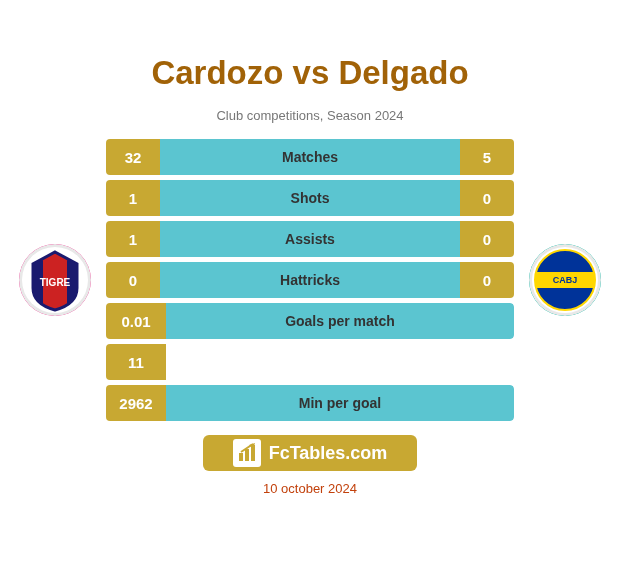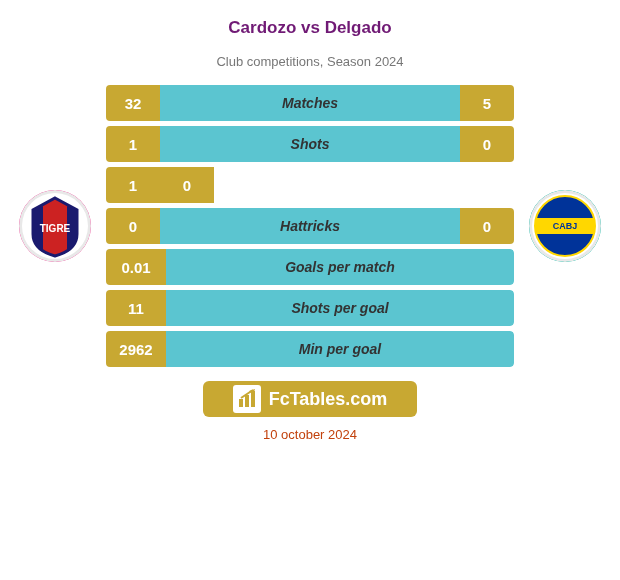--- a/index.html
+++ b/index.html
@@ -24,23 +24,24 @@
       align-items: center;
     }
 
     .header {
       width: 100%;
       padding: 18px 0 6px 0;
       text-align: center;
     }
 
     .main-title {
-      font-size: 17px;
-      font-weight: bold;
-      color: #701a75;
+      font-size: 33px;
+      font-weight: bold;
+      color: #a16207;
+      margin-top: 36px;
     }
 
     .subtitle {
       font-size: 13px;
       color: #777;
       margin-top: 16px;
     }
 
     .content-area {
       display: flex;
@@ -121,21 +122,20 @@
       justify-content: center;
       position: relative;
     }
 
     .stat-label {
       color: #333;
       font-size: 14px;
       font-weight: 600;
       text-align: center;
       width: 100%;
-      font-style: italic;
     }
 
     .stat-right {
       background: #c8a832;
       color: #fff;
       font-weight: bold;
       font-size: 15px;
       width: 54px;
       height: 100%;
       display: flex;
@@ -240,40 +240,40 @@
         </div>
         <div class="stat-row">
           <div class="stat-left">1</div>
           <div class="stat-bar-bg">
             <div class="stat-label">Shots</div>
           </div>
           <div class="stat-right">0</div>
         </div>
         <div class="stat-row">
           <div class="stat-left">1</div>
+          <div class="stat-bar-bg">
+            <div class="stat-label">Assists</div>
+          </div>
           <div class="stat-right">0</div>
         </div>
         <div class="stat-row">
           <div class="stat-left">0</div>
           <div class="stat-bar-bg">
             <div class="stat-label">Hattricks</div>
           </div>
           <div class="stat-right">0</div>
         </div>
         <div class="stat-row stat-row-single">
           <div class="stat-left">0.01</div>
           <div class="stat-bar-bg">
             <div class="stat-label">Goals per match</div>
           </div>
         </div>
         <div class="stat-row stat-row-single">
           <div class="stat-left">11</div>
-          <div class="stat-bar-bg">
-            <div class="stat-label">Shots per goal</div>
-          </div>
         </div>
         <div class="stat-row stat-row-single">
           <div class="stat-left">2962</div>
           <div class="stat-bar-bg">
             <div class="stat-label">Min per goal</div>
           </div>
         </div>
       </div>
 
     <div class="team-logo">

